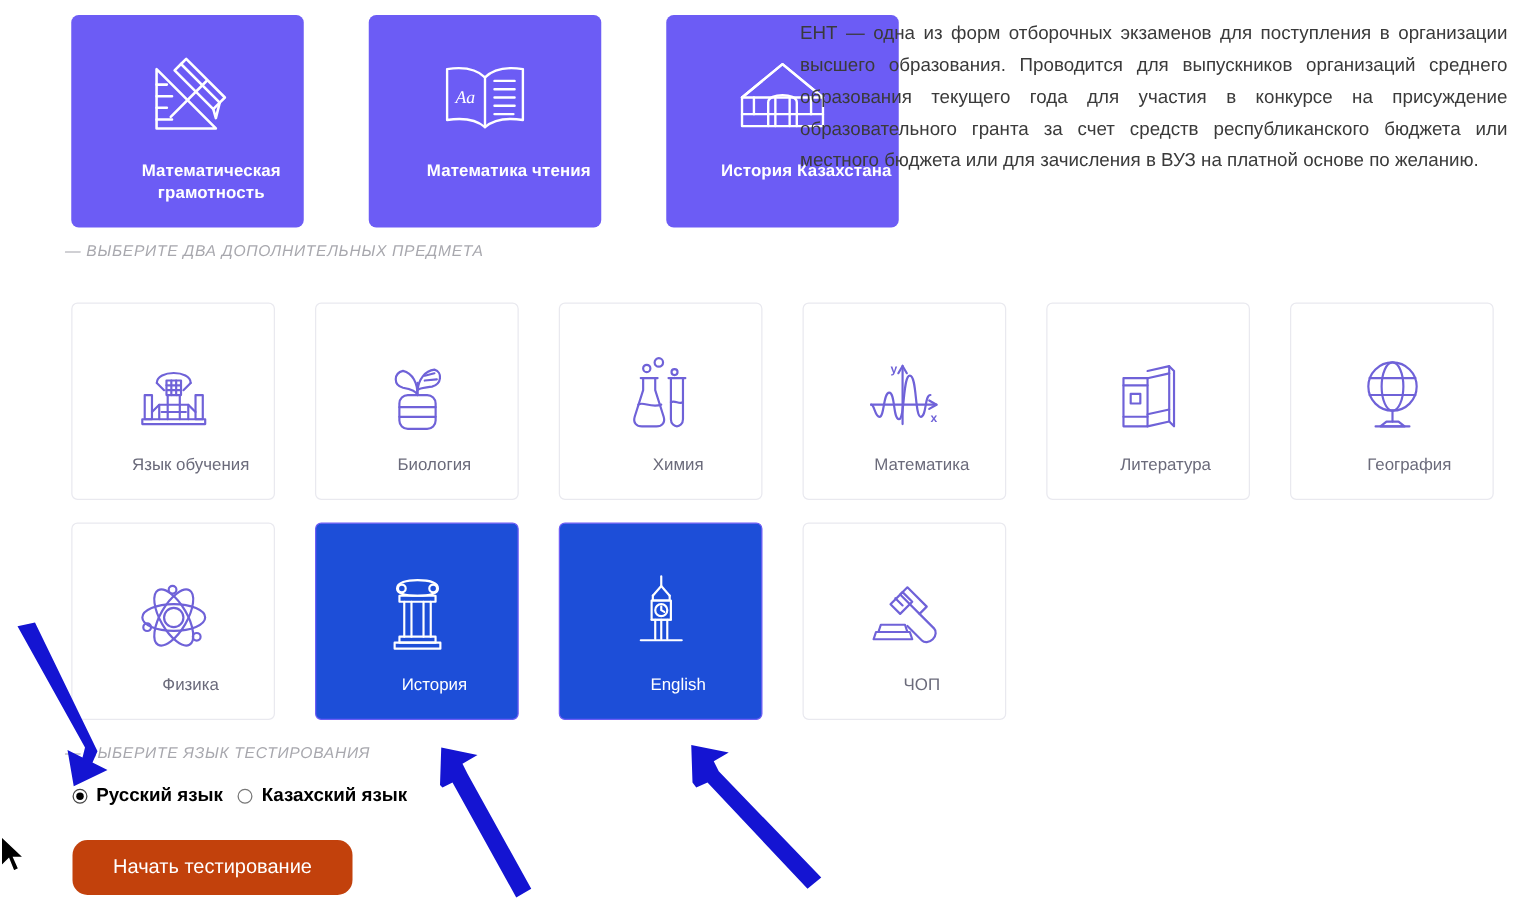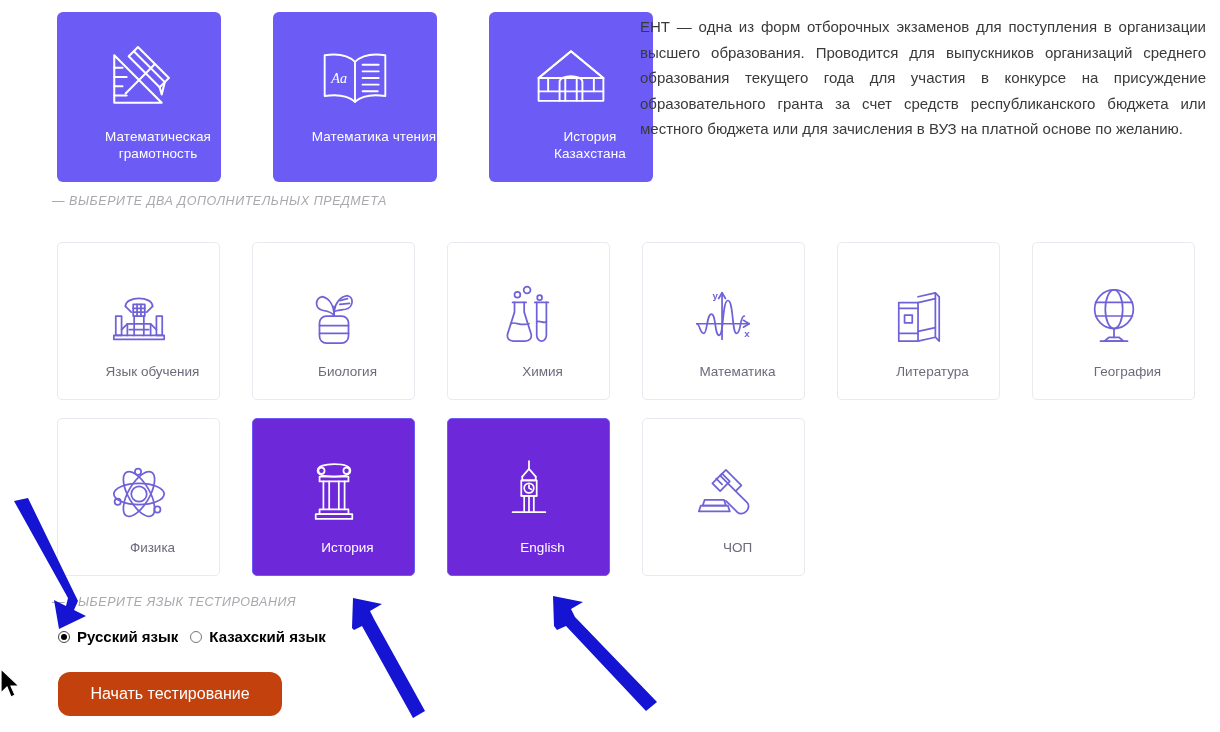--- a/index.html
+++ b/index.html
@@ -11,30 +11,30 @@
     position:relative;
   }
   .page{position:relative;width:1220px;height:732px;}
 
   
   .top-row{
     position:absolute;left:57px;top:12px;
     display:flex;gap:52px;
   }
   .top-card{
-    width:164px;height:170px;
+    width:186px;height:170px;
     background:#6c5cf5;
     border-radius:6px;
     display:flex;flex-direction:column;
     align-items:center;justify-content:flex-start;
     box-sizing:border-box;padding-top:30px;
   }
   .top-card .ic{height:72px;display:flex;align-items:center;justify-content:center;}
   .top-card .lbl{
-    margin-top:14px;color:#ffffff;font-weight:normal;font-size:13.5px;
+    margin-top:14px;color:#ffffff;font-weight:bold;font-size:13.5px;
     line-height:17px;text-align:center;letter-spacing:.1px;margin-left:38px;
   }
 
   
   .intro{
     position:absolute;left:640px;top:14px;width:566px;
     font-size:15px;line-height:25.5px;color:#3a3a3a;
     text-align:justify;
   }
 
@@ -53,21 +53,21 @@
     width:163px;height:158px;
     background:#ffffff;border:1px solid #e9e9ef;border-radius:5px;
     box-sizing:border-box;
     display:flex;flex-direction:column;align-items:center;justify-content:center;
     cursor:pointer;
   }
   .s-card .ic{height:84px;display:flex;align-items:flex-end;justify-content:center;}
   .s-card .lbl{
     margin-top:17px;font-size:13.5px;color:#6b6b7b;text-align:center;margin-left:28px;
   }
-  .s-card.sel{background:#6d28d9;border-color:#6c5cf5;}
+  .s-card.sel{background:#1d4ed8;border-color:#6c5cf5;}
   .s-card.sel .lbl{color:#ffffff;}
 
   
   .lang-row{
     position:absolute;left:58px;top:628px;
     display:flex;align-items:center;gap:12px;
     font-size:15px;font-weight:bold;color:#000;
   }
   .radio{
     width:12px;height:12px;border-radius:50%;

